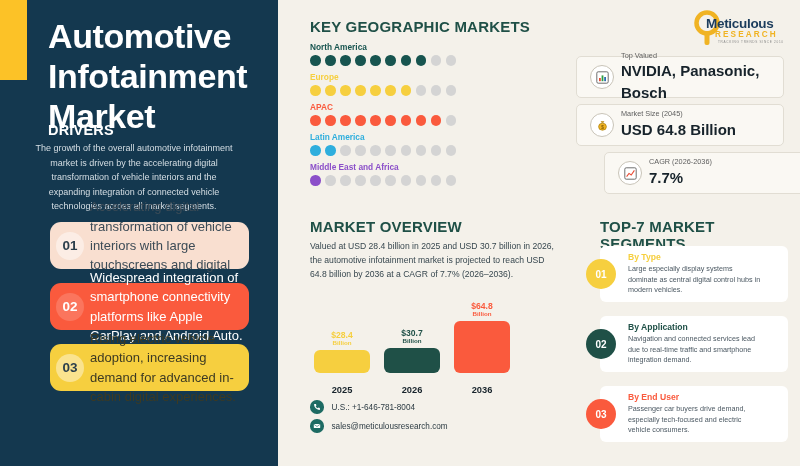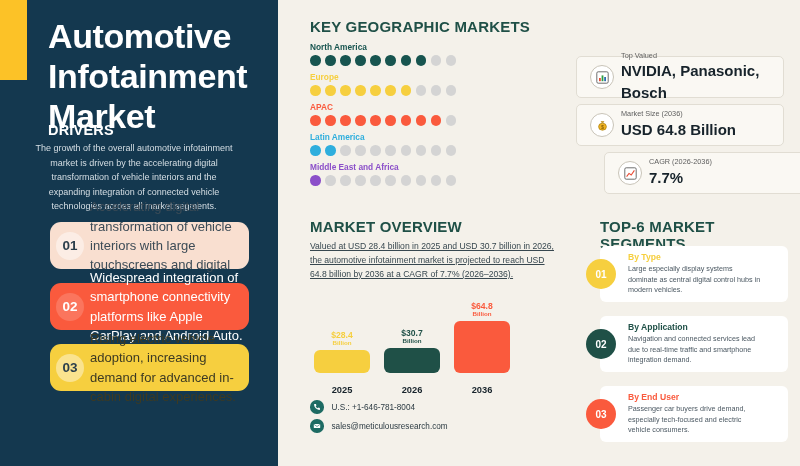--- a/index.html
+++ b/index.html
@@ -113,21 +113,21 @@
     font-size: 8.2px; font-weight: bold; color: #f0b323; letter-spacing: 2.1px;
   }
   .logo-tag {
     position: absolute; left: 28px; top: 30px;
     font-size: 3.1px; color: #8a8a8a; letter-spacing: 0.7px;
   }
 
   
   .mo-body {
     position: absolute; left: 32px; top: 240px; width: 248px;
-    font-size: 8.6px; line-height: 1.62; color: #37474f; text-decoration: underline;
+    font-size: 8.6px; line-height: 1.62; color: #37474f;
   }
 
   .chart { position: absolute; left: 36px; top: 300px; width: 230px; height: 95px; }
   .bar {
     position: absolute; bottom: 0; border-radius: 6px;
   }
   .bar-lbl {
     position: absolute; text-align: center; width: 56px;
     font-size: 8.6px; font-weight: bold; line-height: 1.08;
   }
@@ -269,20 +269,29 @@
             <span class="dot" style="background: rgb(212, 212, 212);"></span>
             <span class="dot" style="background: rgb(212, 212, 212);"></span>
             <span class="dot" style="background: rgb(212, 212, 212);"></span>
             <span class="dot" style="background: rgb(212, 212, 212);"></span>
             <span class="dot" style="background: rgb(212, 212, 212);"></span>
             <span class="dot" style="background: rgb(212, 212, 212);"></span>
           </div>
         </div>
       </div>
 
+    <div class="logo">
+      <svg width="100" height="38" viewBox="0 0 100 38">
+        <circle cx="17" cy="13" r="10.5" fill="none" stroke="#f0b323" stroke-width="4.5"></circle>
+        <rect x="14.5" y="21" width="5" height="14" rx="2" fill="#f0b323"></rect>
+      </svg>
+      <div class="logo-word">Meticulous</div>
+      <div class="logo-sub">RESEARCH</div>
+      <div class="logo-tag">TRACKING TRENDS SINCE 2010</div>
+    </div>
 
     <div class="stat-card" id="stat-0">
       <div class="stat-icon">
         <span class="icon-ring">
           <svg width="13" height="13" viewBox="0 0 13 13">
             <rect x="0.8" y="0.8" width="11.4" height="11.4" rx="1.4" fill="none" stroke="#6f6f6f" stroke-width="1"></rect>
             <rect x="3" y="7" width="1.8" height="3.2" fill="#e84b35"></rect>
             <rect x="5.6" y="4.4" width="1.8" height="5.8" fill="#2f9e44"></rect>
             <rect x="8.2" y="6" width="1.8" height="4.2" fill="#2b6cb0"></rect>
           </svg>
@@ -298,21 +307,21 @@
       <div class="stat-icon">
         <span class="icon-ring">
           <svg width="13" height="13" viewBox="0 0 13 13">
             <path d="M4.6 2.2 h3.8 l-1 1.6 h-1.8 z" fill="#b8860b"></path>
             <ellipse cx="6.5" cy="7.7" rx="3.9" ry="3.5" fill="#f0b323" stroke="#a97b06" stroke-width="0.7"></ellipse>
             <text x="6.5" y="9.5" font-size="4.6" font-weight="bold" fill="#7a5700" text-anchor="middle" font-family="Liberation Sans, sans-serif">$</text>
           </svg>
         </span>
       </div>
       <div class="stat-text">
-        <div class="stat-label">Market Size (2036)</div>
+        <div class="stat-label">Market Size (2045)</div>
         <div class="stat-value">USD 64.8 Billion</div>
       </div>
     </div>
 
     <div class="stat-card" id="stat-2">
       <div class="stat-icon">
         <span class="icon-ring">
           <svg width="13" height="13" viewBox="0 0 13 13">
             <rect x="0.8" y="0.8" width="11.4" height="11.4" rx="1.4" fill="none" stroke="#6f6f6f" stroke-width="1"></rect>
             <polyline points="2.6,9.6 5,6.4 7.2,8 10.4,3.4" fill="none" stroke="#e84b35" stroke-width="1.1"></polyline>
@@ -352,21 +361,21 @@
           <span class="contact-ic">
             <svg width="8" height="8" viewBox="0 0 10 10">
               <rect x="1" y="2.6" width="8" height="5" rx="0.7" fill="#ffffff"></rect>
               <path d="M1.3 3 L5 5.6 L8.7 3" fill="none" stroke="#1d6b63" stroke-width="0.8"></path>
             </svg>
           </span>
           <span class="contact-tx">sales@meticulousresearch.com</span>
         </div>
       </div>
 
-    <div class="sec-title" id="seg-title">TOP-6 MARKET SEGMENTS</div>
+    <div class="sec-title" id="seg-title">TOP-7 MARKET SEGMENTS</div>
 
     <div class="seg-card" id="seg-0">
       <div class="seg-circle" style="background: rgb(246, 207, 63);">01</div>
       <div class="seg-body">
         <div class="seg-head" style="color: rgb(246, 207, 63);">By Type</div>
         <div class="seg-desc">Large especially display systems dominate as central digital control hubs in modern vehicles.</div>
       </div>
     </div>
     <div class="seg-card" id="seg-1">
       <div class="seg-circle" style="background: rgb(31, 80, 71);">02</div>

